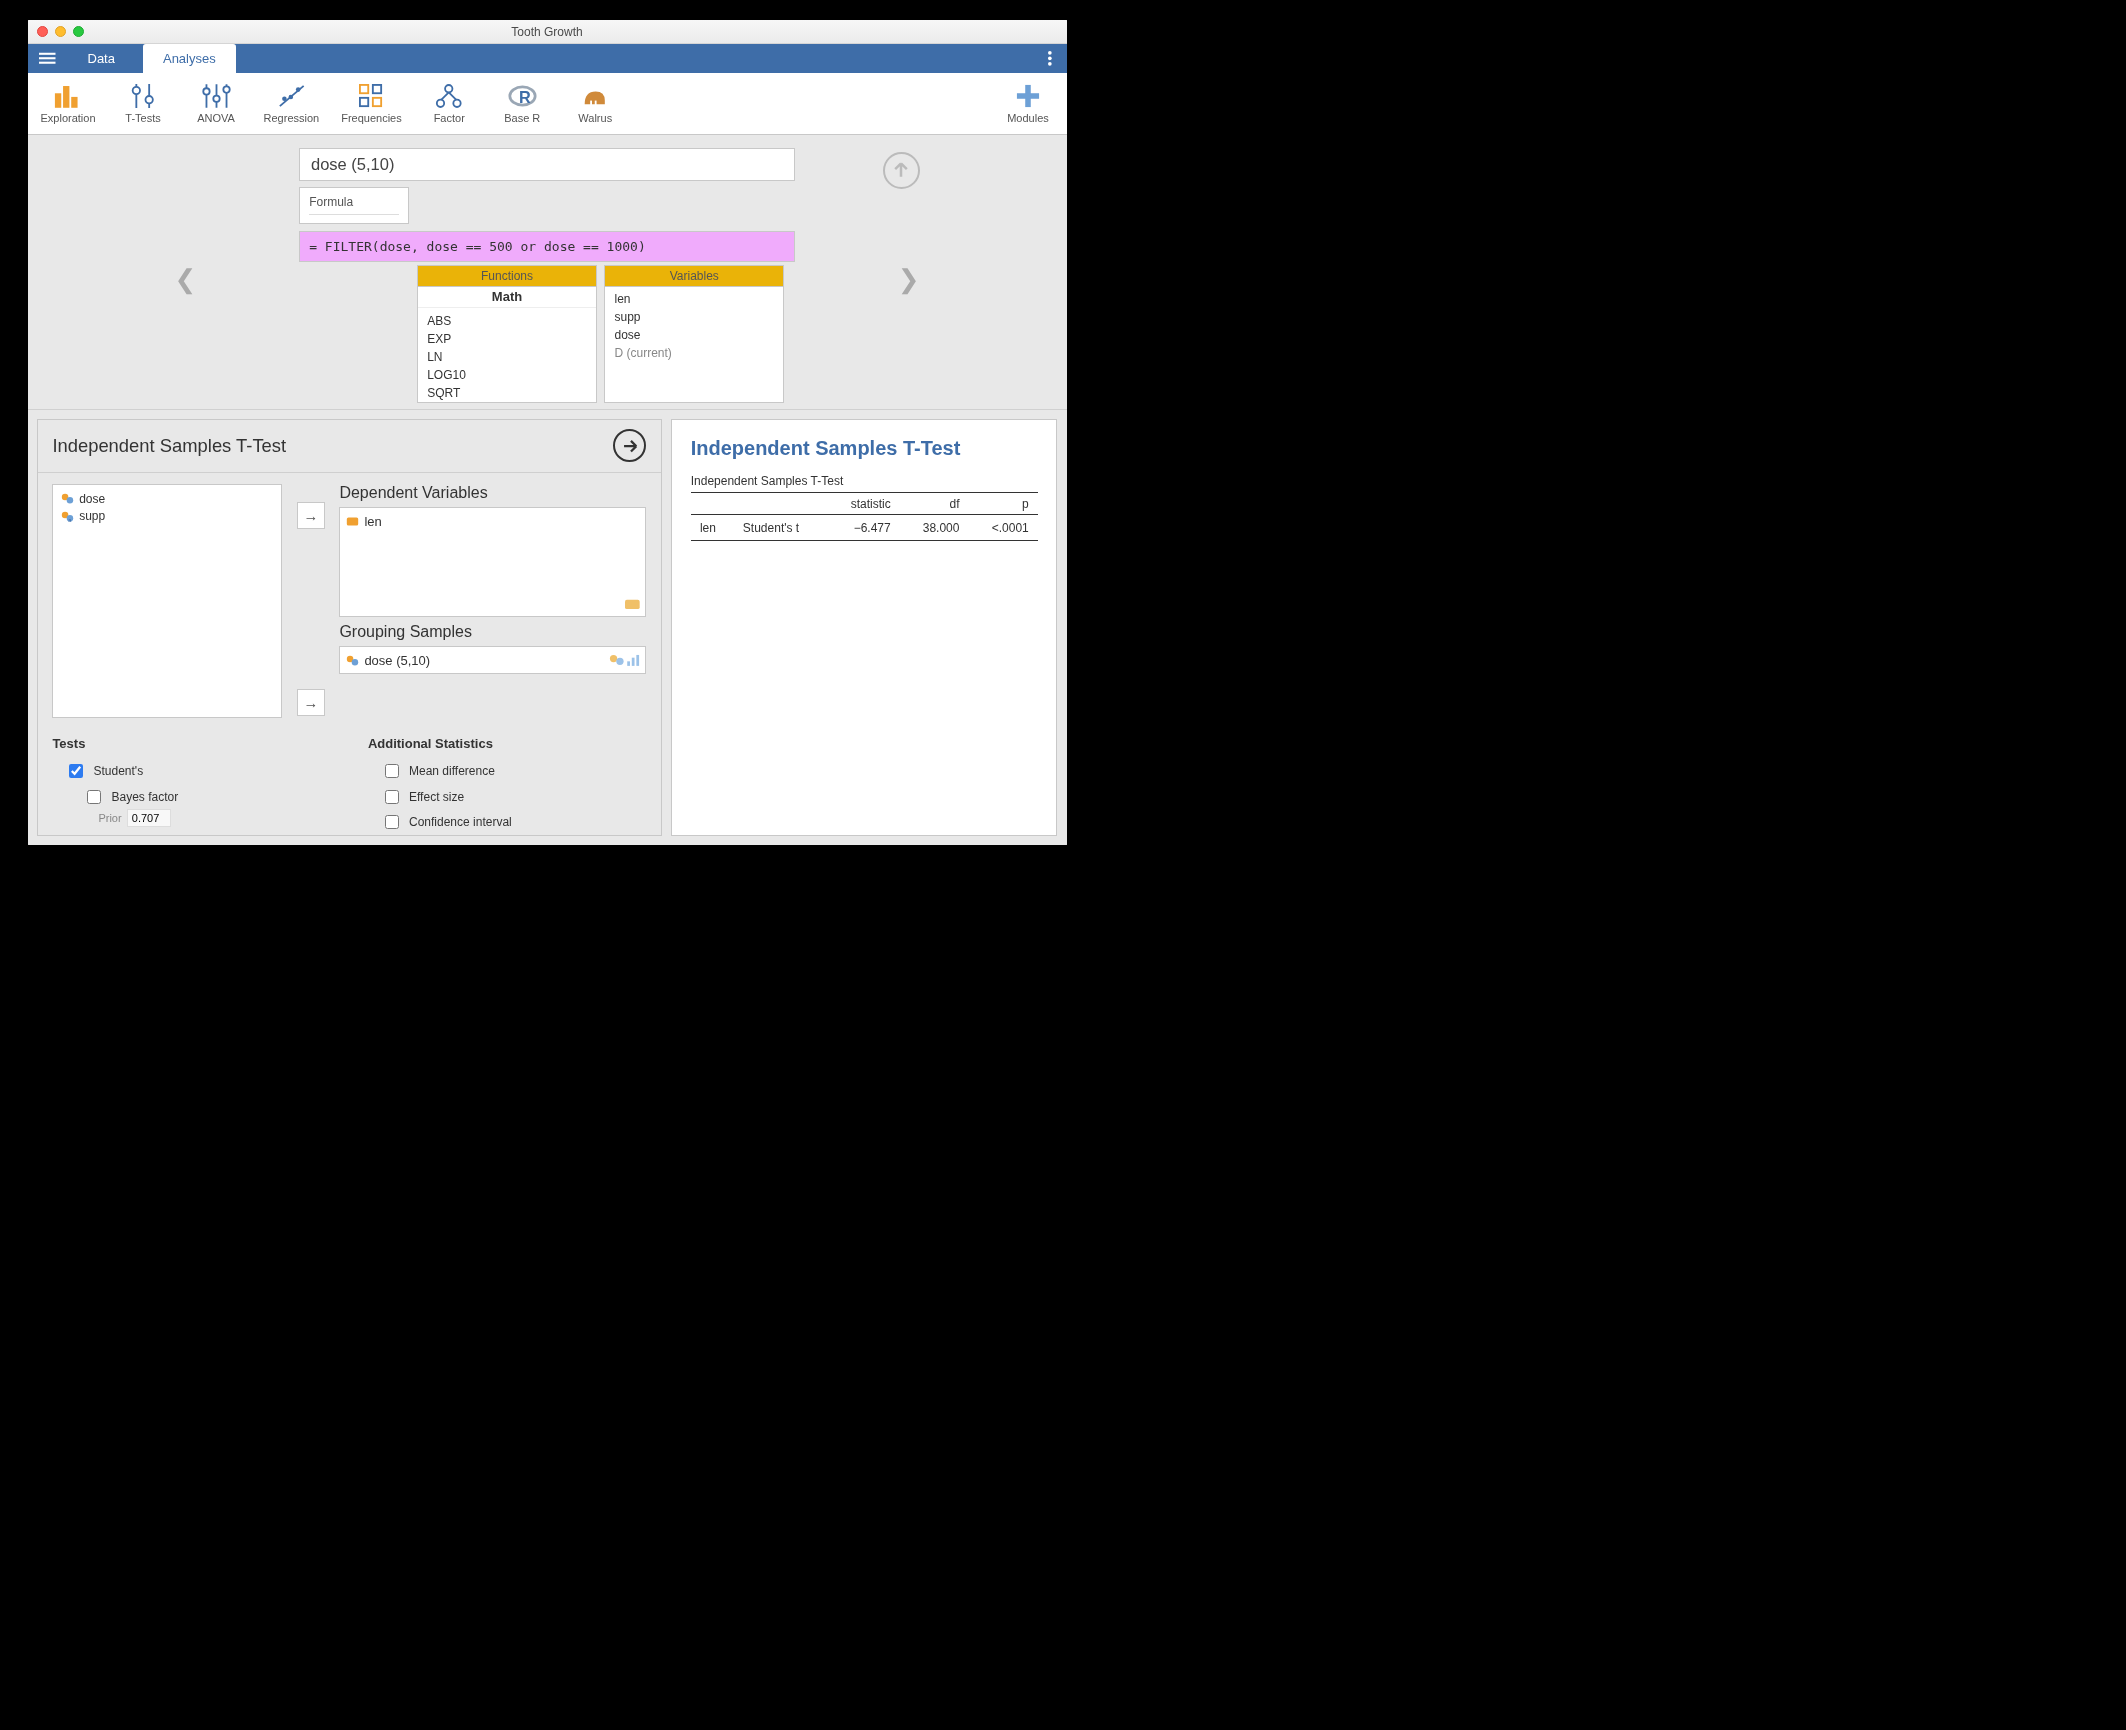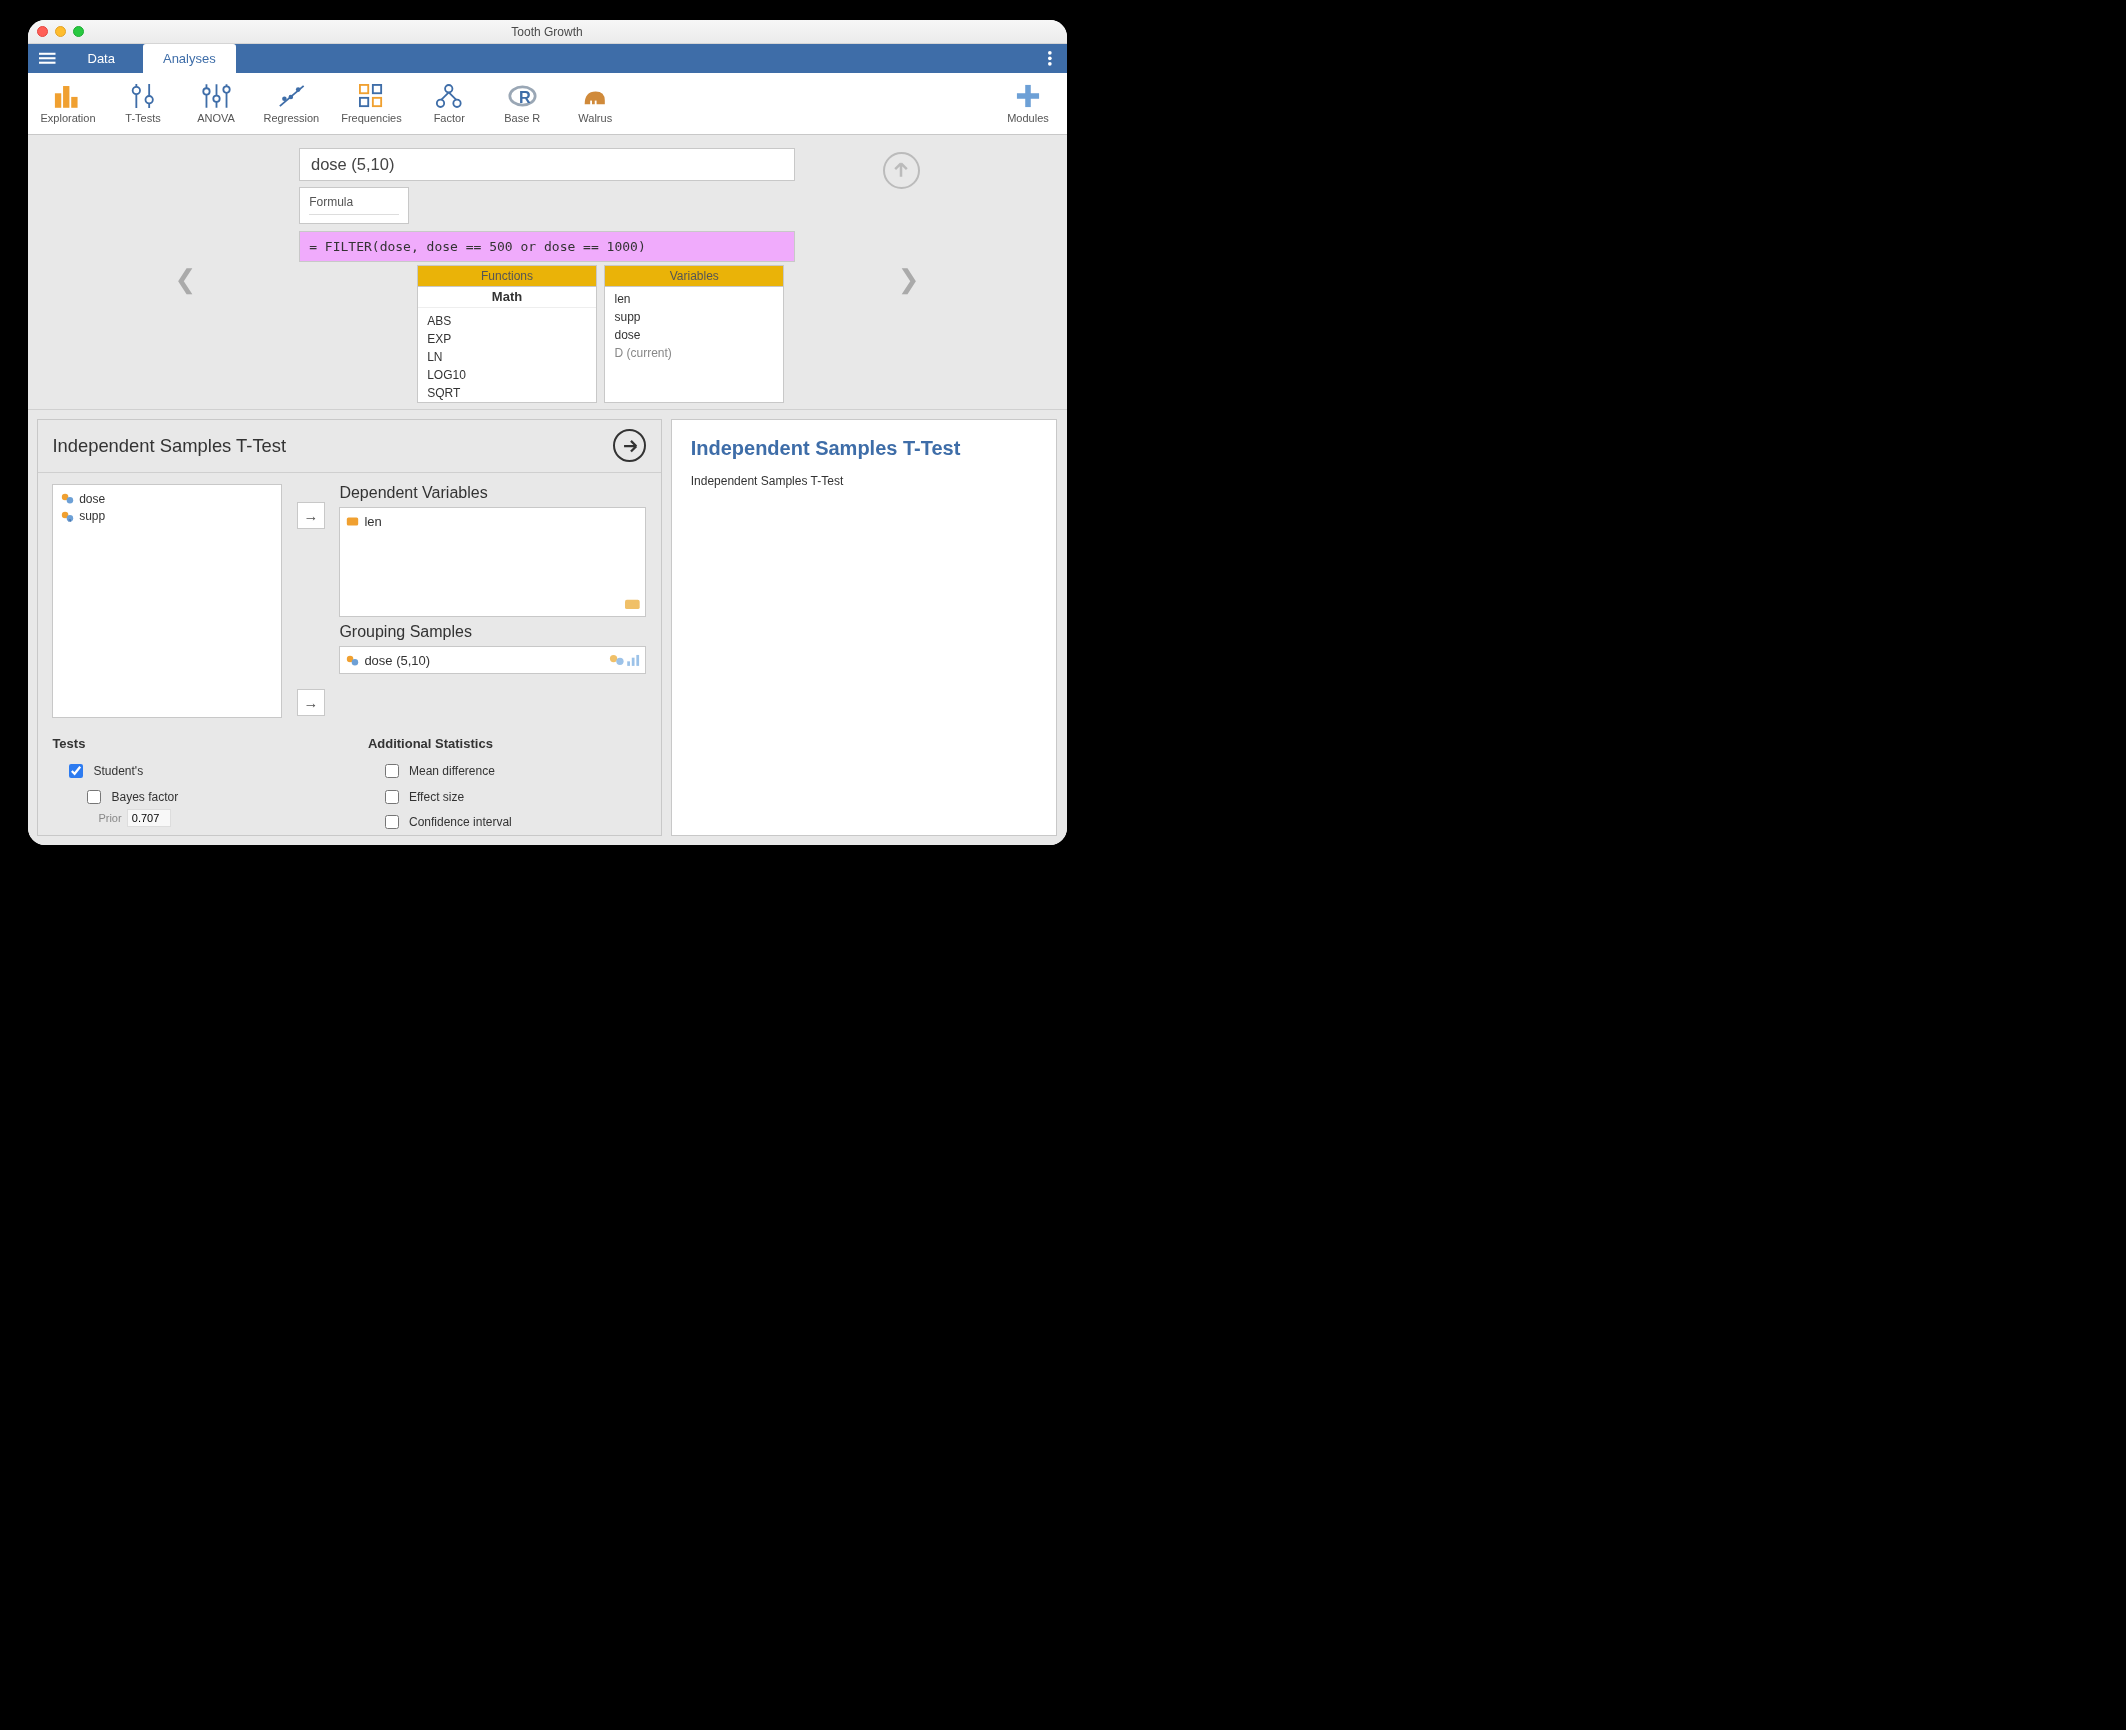--- a/index.html
+++ b/index.html
@@ -8,21 +8,21 @@
     --accent:#f0a030;
     --grey-bg:#e8e8e8;
     --grey-light:#f5f5f5;
     --grey-border:#c8c8c8;
     --text:#333;
     --text-muted:#888;
   }
   *{box-sizing:border-box;}
   html,body{margin:0;padding:0;background:#000;font-family:-apple-system,"Segoe UI",Arial,sans-serif;font-size:13px;color:var(--text);}
   .stage{width:1094px;height:865px;margin:0;padding:20px 27.5px;}
-  .window{width:100%;height:100%;background:#fff;border-radius:17px;overflow:hidden;display:flex;flex-direction:column;box-shadow:0 9.2px 37px rgba(0,0,0,.5);}
+  .window{width:100%;height:100%;background:#fff;border-radius:1px;overflow:hidden;display:flex;flex-direction:column;box-shadow:0 9.2px 37px rgba(0,0,0,.5);}
   
   .titlebar{height:24px;background:linear-gradient(#f7f7f7,#ebebeb);border-bottom:0.9px solid #d5d5d5;display:flex;align-items:center;position:relative;}
   .traffic{position:absolute;left:9.2px;display:flex;gap:7.3px;}
   .traffic span{width:11px;height:11px;border-radius:50%;display:block;}
   .tl-r{background:#ff5f57;border:0.9px solid #e24640;}
   .tl-y{background:#ffbd2e;border:0.9px solid #e1a227;}
   .tl-g{background:#28c940;border:0.9px solid #1fab34;}
   .titlebar .title{margin:0 auto;font-size:12px;color:#4a4a4a;}
   
   .ribbon-tabs{height:29px;background:var(--blue);display:flex;align-items:stretch;color:#fff;font-size:13px;}
@@ -380,19 +380,39 @@
               <input type="checkbox" style="">
               <span>Confidence interval</span>
             </label>
           </div>
         </div>
       </div>
 
       <div class="results">
         <h2>Independent Samples T-Test</h2>
         <div class="tbl-title">Independent Samples T-Test</div>
+        <table class="res">
+          <thead>
+            <tr>
+              <th></th>
+                <th></th>
+              <th>statistic</th>
+              <th>df</th>
+              <th>p</th>
+            </tr>
+          </thead>
+          <tbody>
+            <tr>
+              <td class="l">len</td>
+              <td class="l">Student's t</td>
+              <td>−6.477</td>
+              <td>38.000</td>
+              <td>&lt;.0001</td>
+            </tr>
+          </tbody>
+        </table>
       </div>
 
     </div>
 
   </div>
 </div>
 
 
 </body></html>

